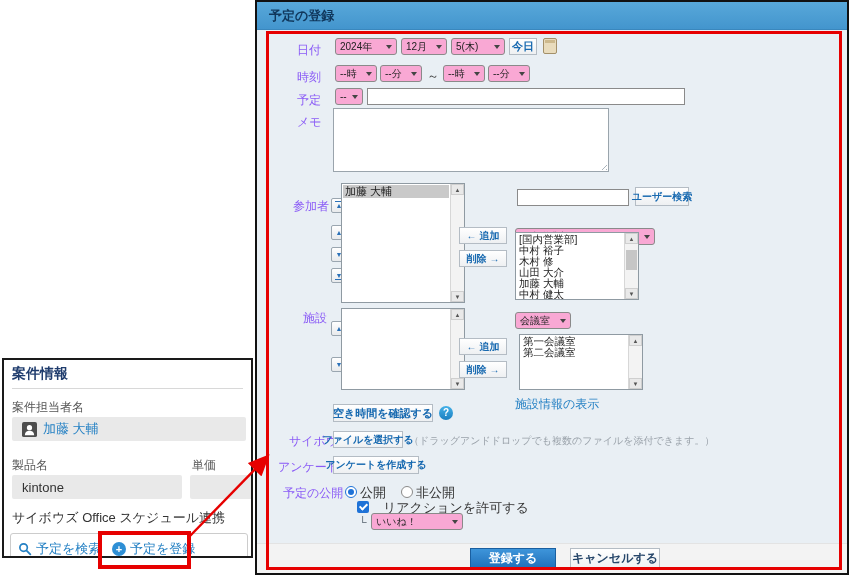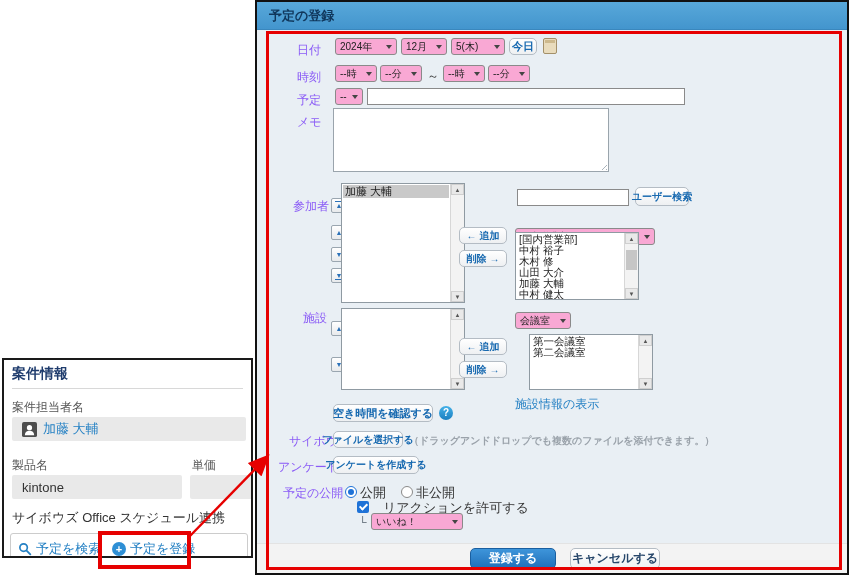--- a/index.html
+++ b/index.html
@@ -26,21 +26,21 @@
   .dlg-title{font-size:13px;font-weight:bold;color:#10375c;}
   .dlg-footer{position:absolute;left:0;top:541px;right:0;bottom:0;background:#f3f3f3;border-top:1px solid #e3e3e3;}
   .lbl{position:absolute;font-size:12px;color:#8b5cf6;white-space:nowrap;}
   .sel{position:absolute;display:flex;align-items:center;justify-content:space-between;background:#f9a8d4;
        border:1px solid #8a8a8a;border-radius:3px;font-size:10px;color:#222;padding:0 4px;
        box-sizing:border-box;height:17px;white-space:nowrap;}
   .tri{width:0;height:0;border:3px solid transparent;border-top:4px solid #444;margin-left:4px;margin-top:4px;flex:none;}
   .inp{position:absolute;background:#fff;border:1px solid #8a8a8a;box-sizing:border-box;font-size:11px;
        padding:0 3px;outline:none;font-family:inherit;}
   .btn{position:absolute;display:flex;align-items:center;justify-content:center;background:linear-gradient(#ffffff,#eef0f2);
-       border:1px solid #b4bcc4;border-radius:5px;color:#1769b0;font-weight:bold;font-size:10px;
+       border:1px solid #b4bcc4;border-radius:0;color:#1769b0;font-weight:bold;font-size:10px;
        box-sizing:border-box;white-space:nowrap;cursor:default;}
   .btn-primary{background:linear-gradient(#3e95da,#2070ba);border:1px solid #1a5fa0;color:#fff;font-size:12px;}
   .btn-cancel{color:#27476b;font-size:12px;}
   .memo{position:absolute;background:#fff;border:1px solid #9aa4ac;box-sizing:border-box;}
   .memo::after{content:'';position:absolute;right:1px;bottom:1px;width:9px;height:9px;
                background:repeating-linear-gradient(-45deg,#aab4bc 0 1px,transparent 1px 3.2px);
                clip-path:polygon(100% 0,100% 100%,0 100%);}
   .lb{position:absolute;background:#fff;border:1px solid #8f9aa2;box-sizing:border-box;display:flex;}
   .lb-items{flex:1;overflow:hidden;padding:1px;}
   .lb-item{height:13px;line-height:13px;font-size:11px;color:#222;padding:0 2px;white-space:nowrap;}
@@ -231,40 +231,40 @@
     </div>
 
     <div class="btn" style="left:202px;top:336px;width:48px;height:17px;">← 追加</div>
     <div class="btn" style="left:202px;top:359px;width:48px;height:17px;">削除 →</div>
 
     <div class="sel" style="left:258px;top:310px;width:56px;">
       <span>会議室</span>
         <span class="tri"></span>
     </div>
 
-    <div class="lb dense" style="left:272px;top:332px;width:124px;height:56px;">
+    <div class="lb dense" style="left:262px;top:332px;width:124px;height:56px;">
       <div class="lb-items">
           <div class="lb-item">第一会議室</div>
           <div class="lb-item">第二会議室</div>
         </div>
       <div class="sb">
         <div class="sb-btn">▲</div>
         <div class="sb-track"></div>
         <div class="sb-btn">▼</div>
       </div>
     </div>
 
     <div class="link" style="left:258px;top:394px;">施設情報の表示</div>
 
     <div class="btn" style="left:76px;top:402px;width:100px;height:18px;font-size:11px;">空き時間を確認する</div>
     <div class="help" style="left:182px;top:404px;">?</div>
 
     <div class="lbl" style="left:32px;top:431px;">サイボウズ</div>
     <div class="btn" style="left:76px;top:429px;width:70px;height:17px;">ファイルを選択する</div>
-    <div class="note" style="left:152px;top:432px;font-weight:bold;">（ドラッグアンドドロップでも複数のファイルを添付できます。）</div>
+    <div class="note" style="left:152px;top:432px;">（ドラッグアンドドロップでも複数のファイルを添付できます。）</div>
 
     <div class="lbl" style="left:21px;top:457px;">アンケート</div>
     <div class="btn" style="left:76px;top:454px;width:86px;height:18px;">アンケートを作成する</div>
 
     <div class="lbl" style="left:26px;top:483px;">予定の公開</div>
     <div class="radio on" style="left:88px;top:484px;"></div>
     <div class="opt-lbl" style="left:103px;top:482px;">公開</div>
     <div class="radio off" style="left:144px;top:484px;"></div>
     <div class="opt-lbl" style="left:159px;top:482px;">非公開</div>
 

